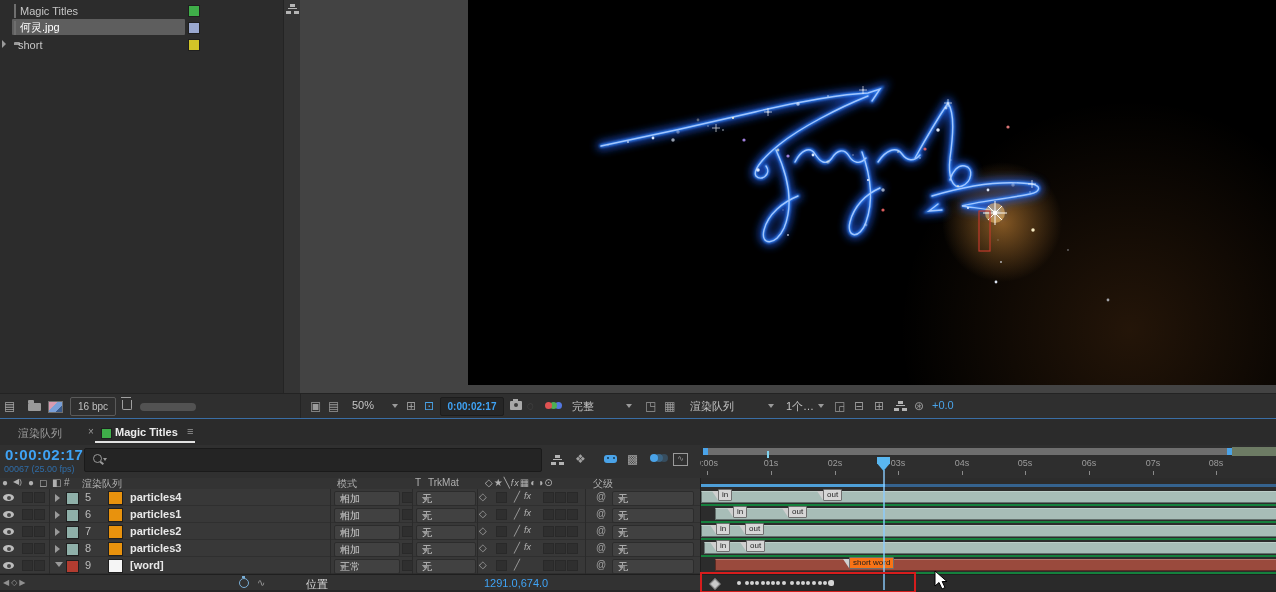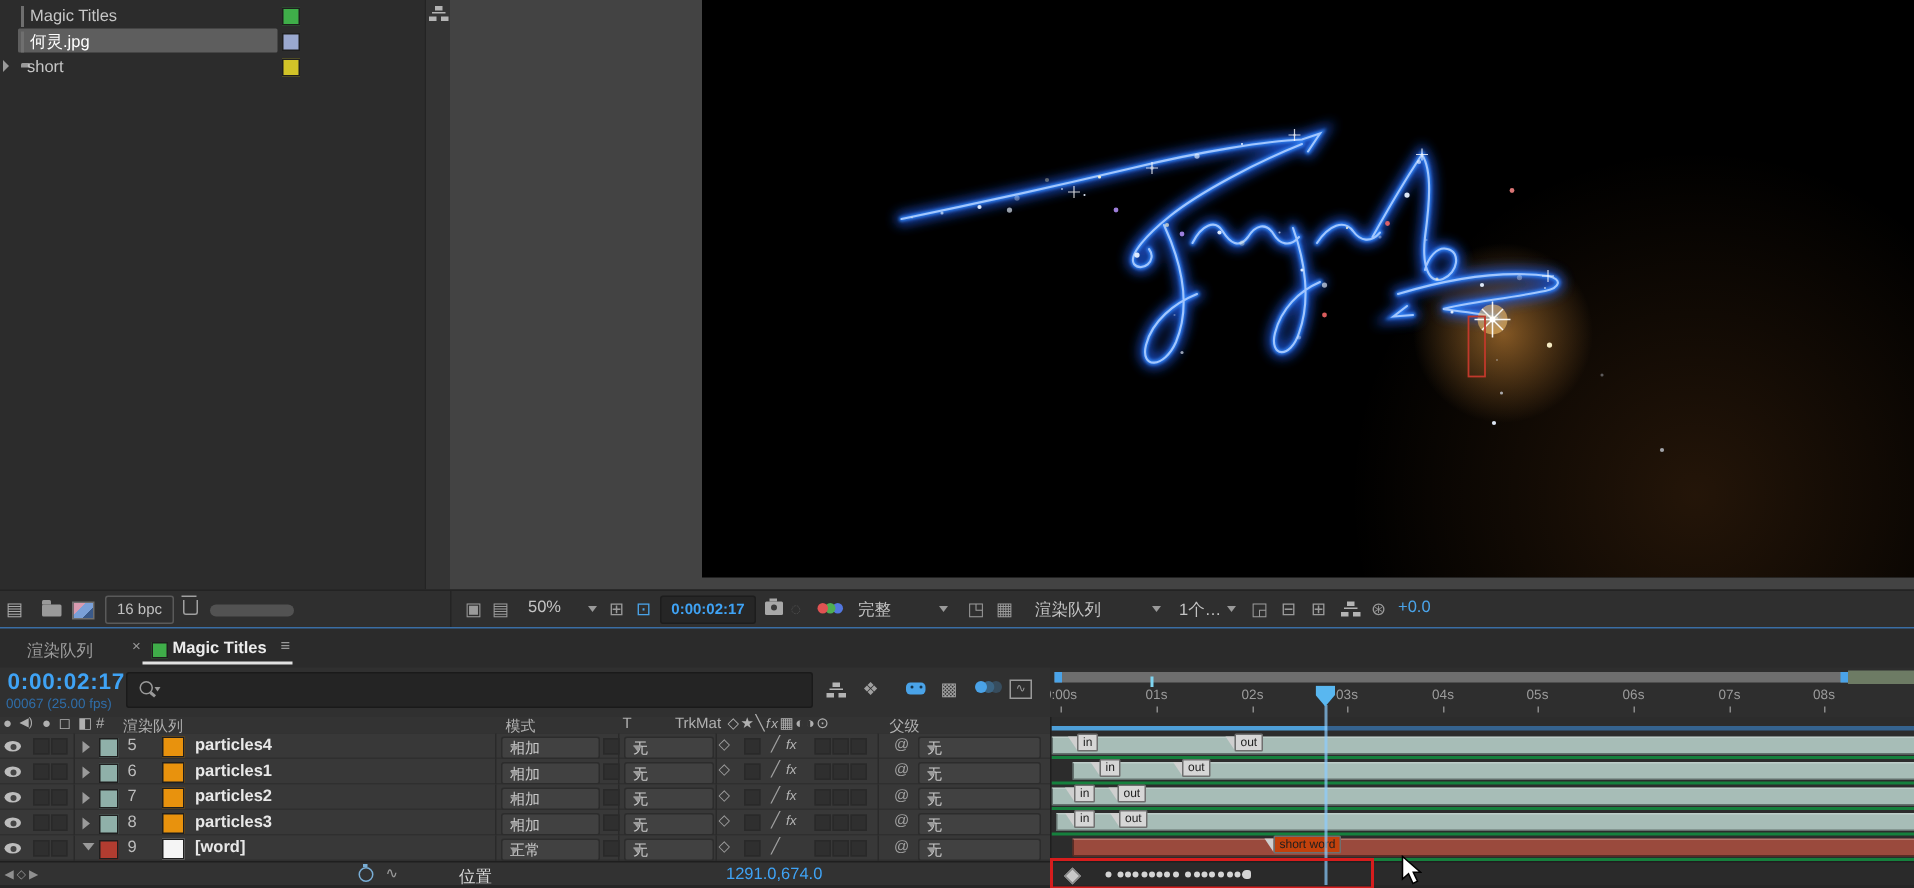--- a/index.html
+++ b/index.html
@@ -364,21 +364,21 @@
   <div id="lhdr" class="abs">
     <span style="left:2px">●</span>
     <span style="left:13px;font-size:8px">◀)</span>
     <span style="left:28px">●</span>
     <span style="left:39px">◻</span>
     <span style="left:52px">◧</span>
     <span style="left:64px">#</span>
     <span style="left:82px">渲染队列</span>
     <span style="left:337px">模式</span>
     <span style="left:415px">T</span>
-    <span style="left:450px">TrkMat</span>
+    <span style="left:428px">TrkMat</span>
     <span style="left:485px;letter-spacing:1px">◇★╲<i class="fx">fx</i>▦◐◑⊙</span>
     <span style="left:593px">父级</span>
   </div>
 
   <div id="lrows" class="abs">
       <div class="lrow" style="top: 0px;">
         <span class="i-eye"></span>
         <span class="cell" style="left: 22px;"></span>
         <span class="cell" style="left: 34px;"></span>
         <span class="tri-r exp"></span>
@@ -603,21 +603,21 @@
           </div>
           <div class="flag" style="left: 39px;">
             <span class="ftri"></span>
             <span class="lbl">out</span>
           </div>
         </div>
         <div class="brow" style="top: 79px;">
           <div class="bar" style="left: 14px; width: 562px; background: rgb(154, 74, 61);"></div>
           <div class="flag" style="left: 142px;">
             <span class="ftri"></span>
-            <span class="lbl" style="background: #c2410c;">short word</span>
+            <span class="lbl" style="background: #f97316;">short word</span>
           </div>
         </div>
       </div>
   </div>
 
   <div id="prow-l" class="abs">
     <span class="keynav"><span>◀</span><span>◇</span><span>▶</span></span>
     <span class="i-watch"></span>
     <span class="i-graph">∿</span>
     <span class="propname">位置</span>

